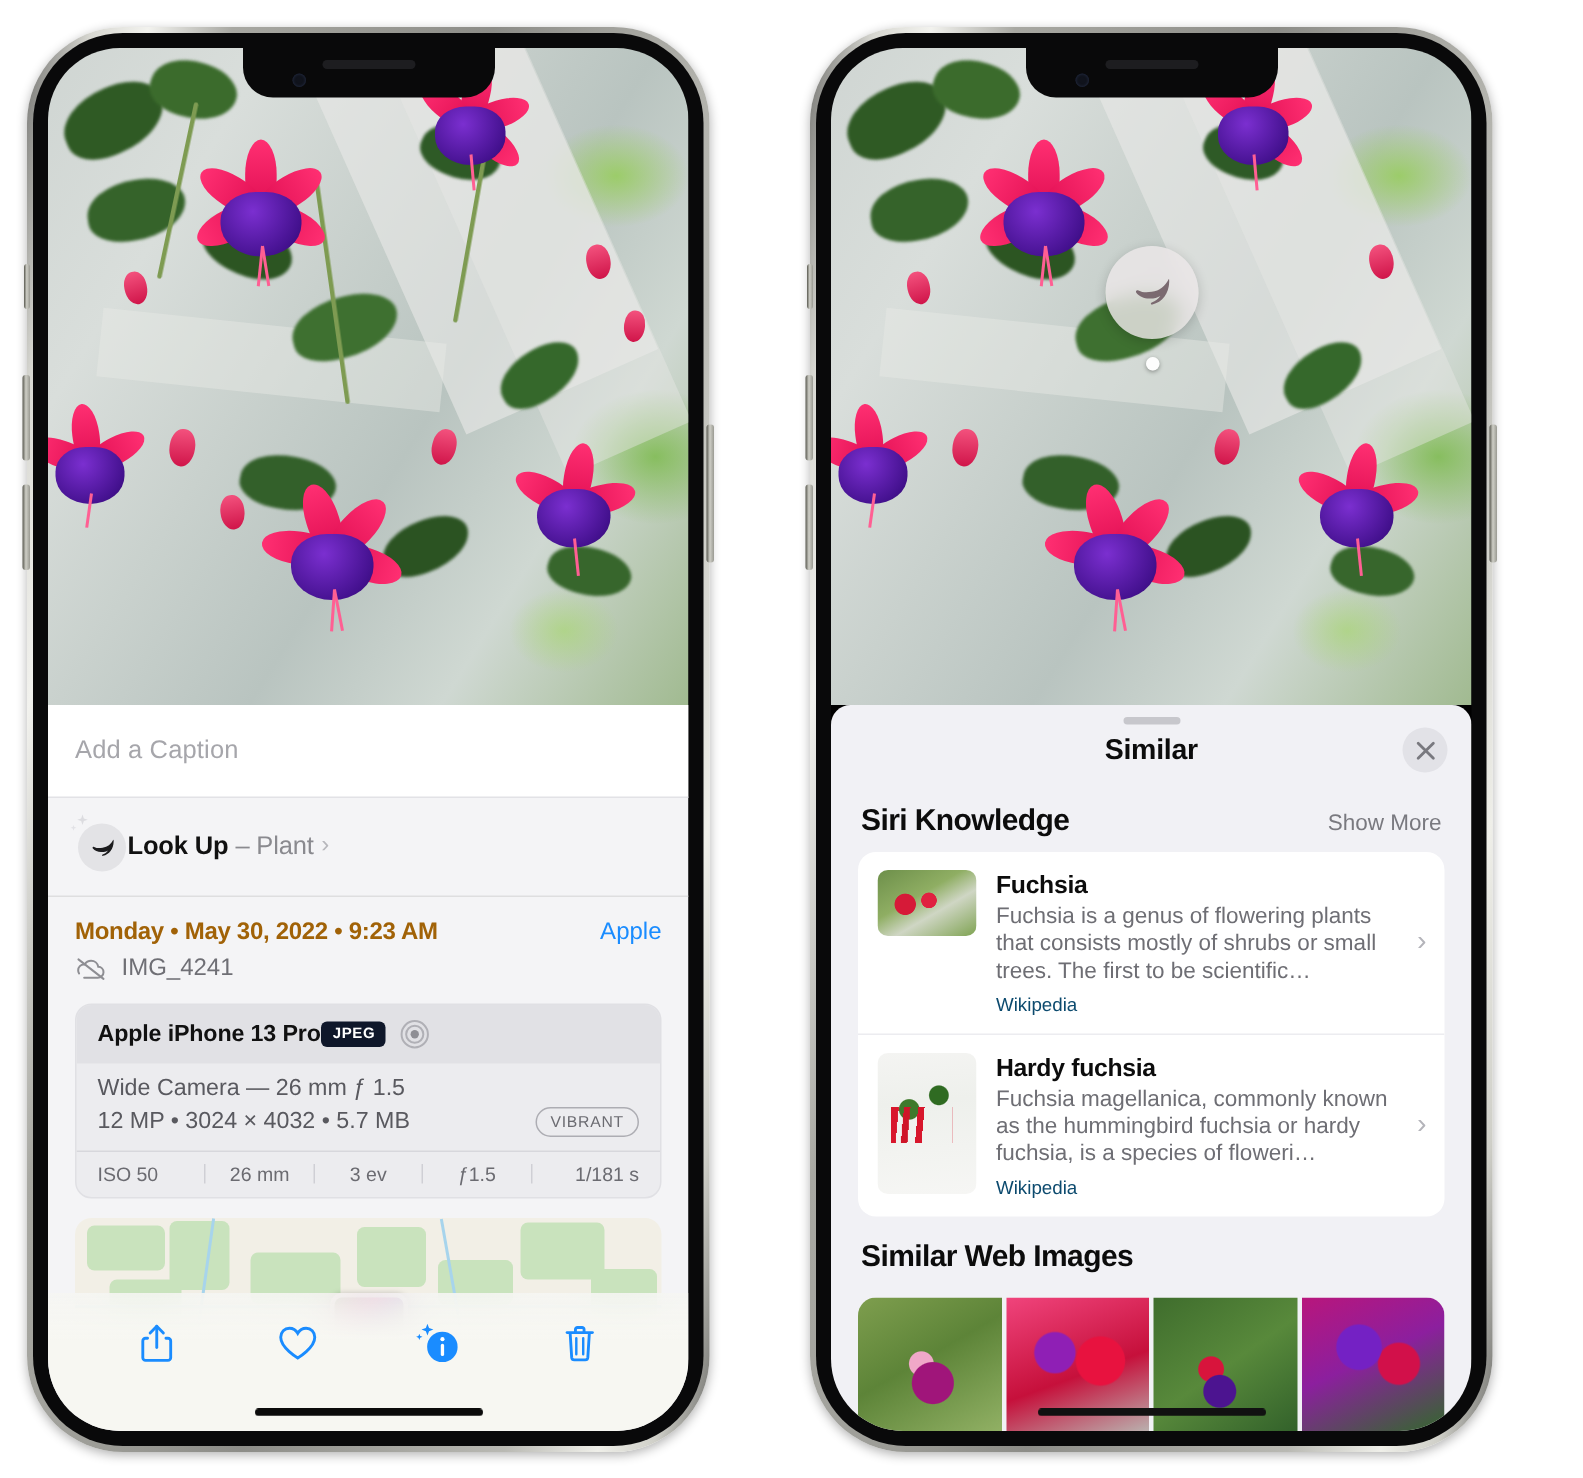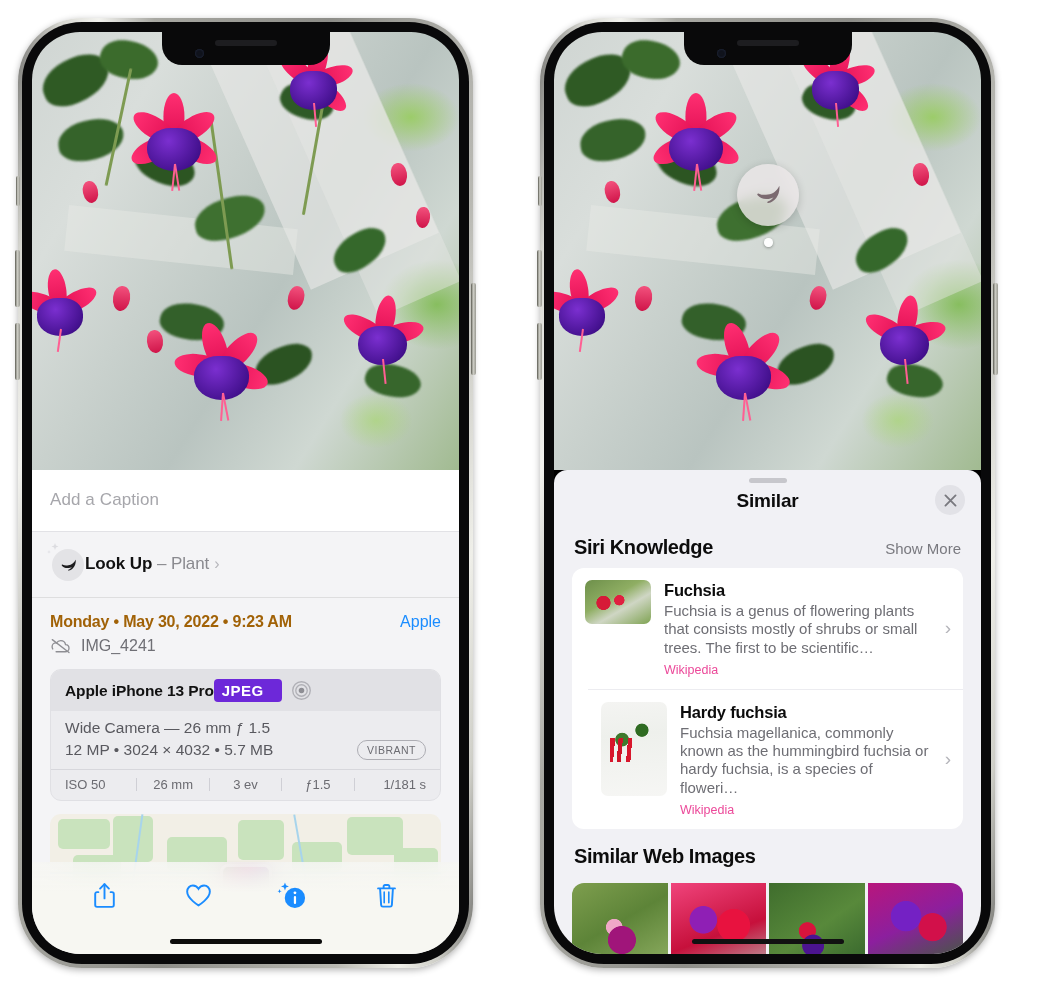--- a/index.html
+++ b/index.html
@@ -163,22 +163,22 @@
     margin: 0 18px; border-radius: 11px; overflow: hidden;
     background: #ececef; border: 1px solid #e0e0e4;
   }
   .exif-head {
     display: flex; align-items: center; justify-content: flex-start;
     background: #e1e1e5; padding: 9px 12px 9px 14px;
   }
   .exif-device { font-size: 15.5px; font-weight: 700; color: #111; letter-spacing: -.1px; }
   .exif-head-right { display: flex; align-items: center; gap: 9px; }
   .pill-jpeg {
-    background: #6d28d9; color: #fff; font-size: 15px; font-weight: 700;
-    padding: 3px 19px 3px 8px; border-radius: 4px; letter-spacing: .4px;
+    background: #0f172a; color: #fff; font-size: 10px; font-weight: 700;
+    padding: 3px 7px 3px 8px; border-radius: 4px; letter-spacing: .4px;
   }
   .exif-body { padding: 8px 14px 9px; }
   .exif-line1 { font-size: 15.5px; color: #59595f; margin-bottom: 3px; }
   .exif-line2row { display: flex; align-items: center; justify-content: space-between; }
   .exif-line2 { font-size: 15.5px; color: #59595f; }
   .pill-vibrant {
     border: 1px solid #adadb3; color: #6b6b71; font-size: 10.5px;
     padding: 3px 9px; border-radius: 10px; letter-spacing: .5px;
   }
   .exif-foot {
@@ -252,21 +252,21 @@
     display: flex; align-items: baseline; justify-content: space-between;
     padding: 16px 20px 9px;
   }
   .sec-title { font-size: 20px; font-weight: 700; color: #0c0c0c; letter-spacing: -.4px; }
   .show-more { font-size: 15px; color: #79797f; }
 
   .kcard {
     margin: 0 18px; background: #fff; border-radius: 12px; overflow: hidden;
   }
   .krow { display: flex; align-items: flex-start; padding: 12px 12px 12px 13px; gap: 13px; }
-  .krow + .krow { border-top: 1px solid #ececf0; margin-left: 16px; }
+  .krow + .krow { border-top: 1px solid #ececf0; }
   .kthumb { flex: none; border-radius: 7px; overflow: hidden; }
   .kthumb.wide { width: 66px; height: 44px; }
   .kthumb.tall { width: 66px; height: 94px; }
   .kb-1 {
     width: 100%; height: 100%;
     background:
       radial-gradient(circle at 28% 52%, #d61a38 0 13%, transparent 14%),
       radial-gradient(circle at 52% 46%, #e02040 0 12%, transparent 13%),
       linear-gradient(150deg,#6d8f4a,#8fae63 40%,#cfd6c4 62%,#7fa352);
   }
@@ -281,21 +281,21 @@
   .kb-2::after {
     content: ""; position: absolute; left: 14%; top: 38%; width: 62%; height: 26%;
     background:
       linear-gradient(95deg, #d8172c 0 12%, transparent 12%),
       linear-gradient(95deg, transparent 20%, #cf1528 20% 30%, transparent 30%),
       linear-gradient(95deg, transparent 42%, #d8172c 42% 52%, transparent 52%);
   }
   .kbody { flex: 1; min-width: 0; padding-top: 1px; }
   .ktitle { font-size: 16.5px; font-weight: 700; color: #0c0c0c; letter-spacing: -.2px; margin-bottom: 2px; }
   .kdesc { font-size: 15px; line-height: 1.22; color: #6e6e74; }
-  .ksrc { font-size: 12.5px; color: #ec4899; margin-top: 6px; }
+  .ksrc { font-size: 12.5px; color: #0c4a6e; margin-top: 6px; }
   .kchev { flex: none; align-self: center; color: #b4b4ba; font-size: 19px; padding-left: 2px; }
 
   
   .swi-strip { display: flex; gap: 3px; margin: 6px 18px 0; border-radius: 12px 12px 0 0; overflow: hidden; height: 92px; }
   .swi { flex: 1; position: relative; overflow: hidden; }
   .swi-1 {
     background:
       radial-gradient(circle at 52% 62%, #a0157a 0 18%, transparent 19%),
       radial-gradient(circle at 44% 48%, #f0a8c8 0 11%, transparent 12%),
       linear-gradient(150deg,#7e9e4e,#5d8438 45%,#93b266);

